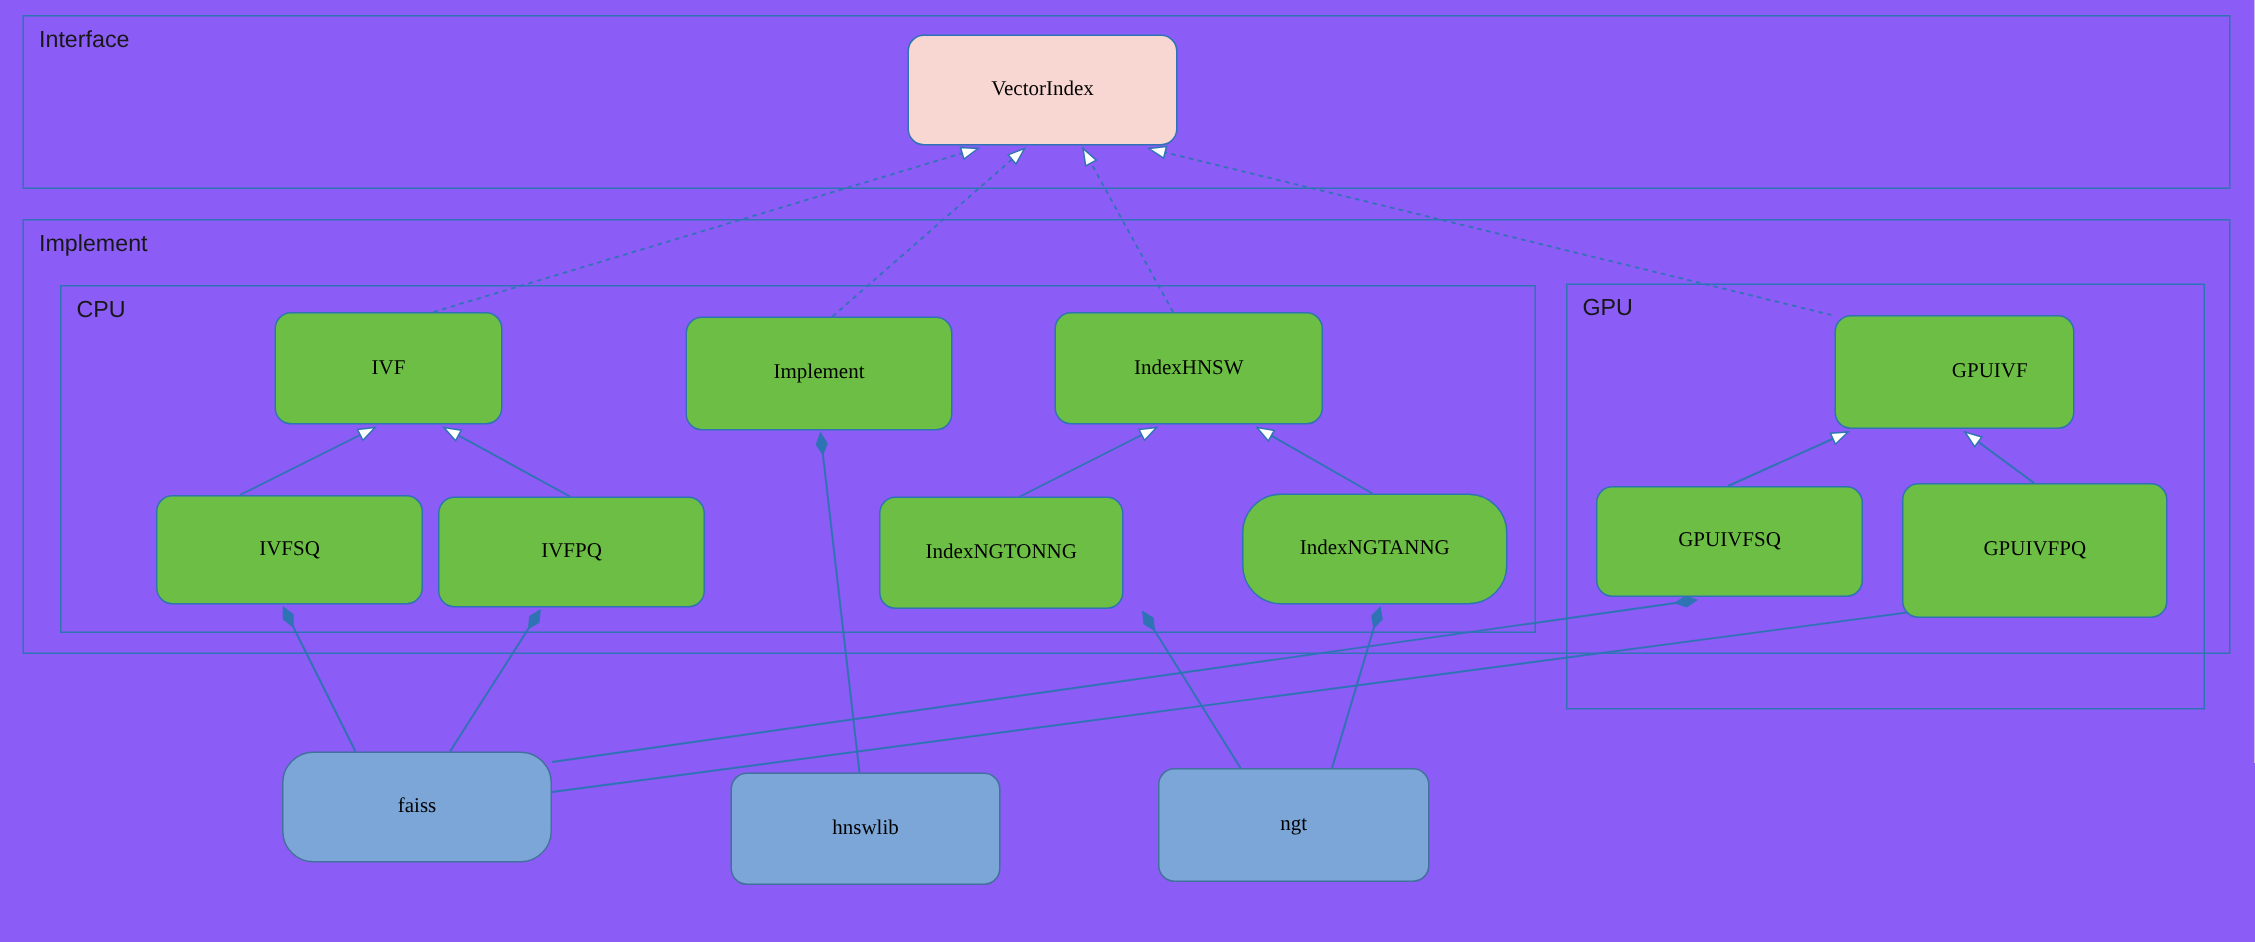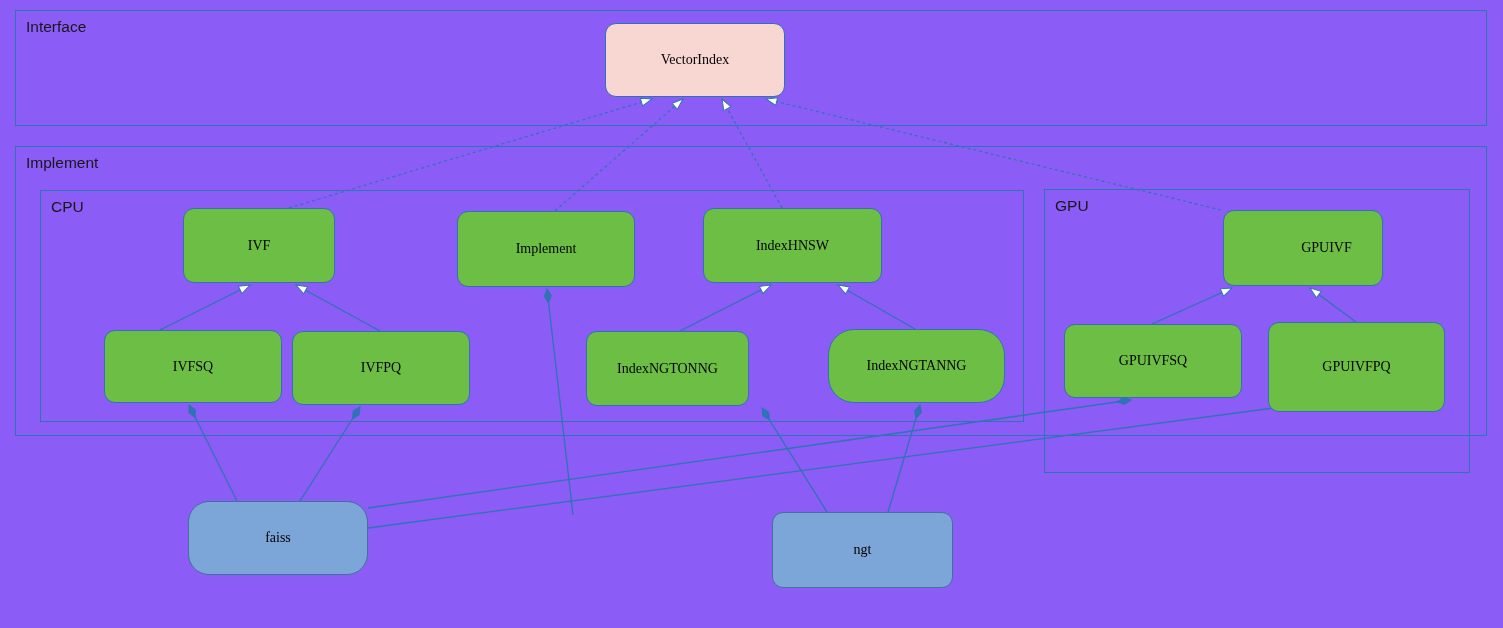--- a/index.html
+++ b/index.html
@@ -133,18 +133,21 @@
   </div>
 
   <div class="node green" style="left:1268px; top:322px; width:177px; height:90px;">
     <span>GPUIVFPQ</span>
   </div>
 
   <div class="node blue" style="left:188px; top:501px; width:180px; height:74px;border-radius:21px;">
     <span>faiss</span>
   </div>
 
+  <div class="node blue" style="left:487px; top:515px; width:180px; height:75px;">
+    <span>hnswlib</span>
+  </div>
 
   <div class="node blue" style="left:772px; top:512px; width:181px; height:76px;">
     <span>ngt</span>
   </div>
 
 </div>
 
 </body></html>

